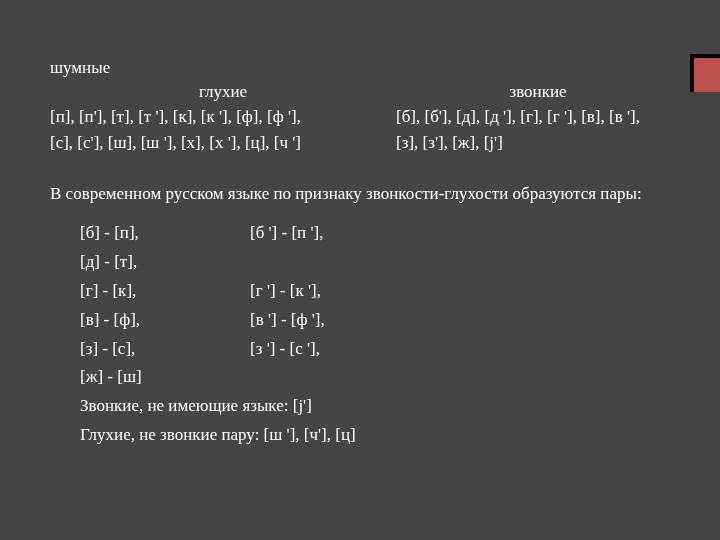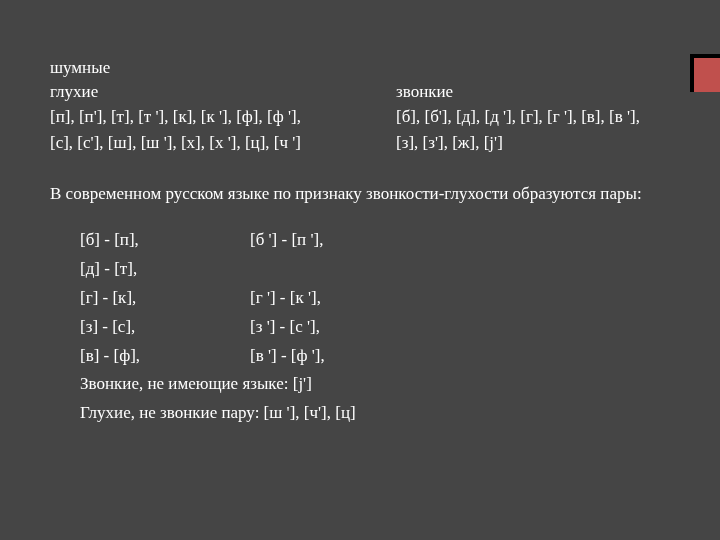--- a/index.html
+++ b/index.html
@@ -24,29 +24,29 @@
   }
   .title{
     text-align:left;
     margin-bottom:4px;
   }
   .cols{
     display:flex;
   }
   .col-l{width:346px}
   .col-r{flex:1}
-  .colhead{margin-bottom:2px}
+  .colhead{text-align:center;margin-bottom:2px}
   .line{line-height:1.55}
   .para{
     margin-top:24px;
     text-align:justify;
     line-height:1.55;
   }
   .pairs{
-    margin-top:19px;
+    margin-top:12px;
     line-height:1.7;
   }
   .pair-row{display:flex}
   .pair-a{width:170px;padding-left:30px}
   .pair-b{}
   .tail2{line-height:1.7}
 </style>
 </head>
 <body>
 
@@ -77,25 +77,29 @@
       <div class="pair-b">[б '] - [п '],</div>
     </div>
     <div class="pair-row">
       <div class="pair-a">[д] - [т],</div>
     </div>
     <div class="pair-row">
       <div class="pair-a">[г] - [к],</div>
       <div class="pair-b">[г '] - [к '],</div>
     </div>
     <div class="pair-row">
+      <div class="pair-a">[в] - [ф],</div>
+      <div class="pair-b">[в '] - [ф '],</div>
+    </div>
+    <div class="pair-row">
       <div class="pair-a">[з] - [с],</div>
       <div class="pair-b">[з '] - [с '],</div>
     </div>
     <div class="pair-row">
-      <div class="pair-a">[в] - [ф],</div>
-      <div class="pair-b">[в '] - [ф '],</div>
+      <div class="pair-a">[ж] - [ш]</div>
+      <div class="pair-b"></div>
     </div>
   </div>
 
   <div class="tail2" style="padding-left:30px">Звонкие, не имеющие языке: [j']</div>
   <div class="tail2" style="padding-left:30px">Глухие, не звонкие пару: [ш '], [ч'], [ц]</div>
 
 </div>
 
 </body></html>

